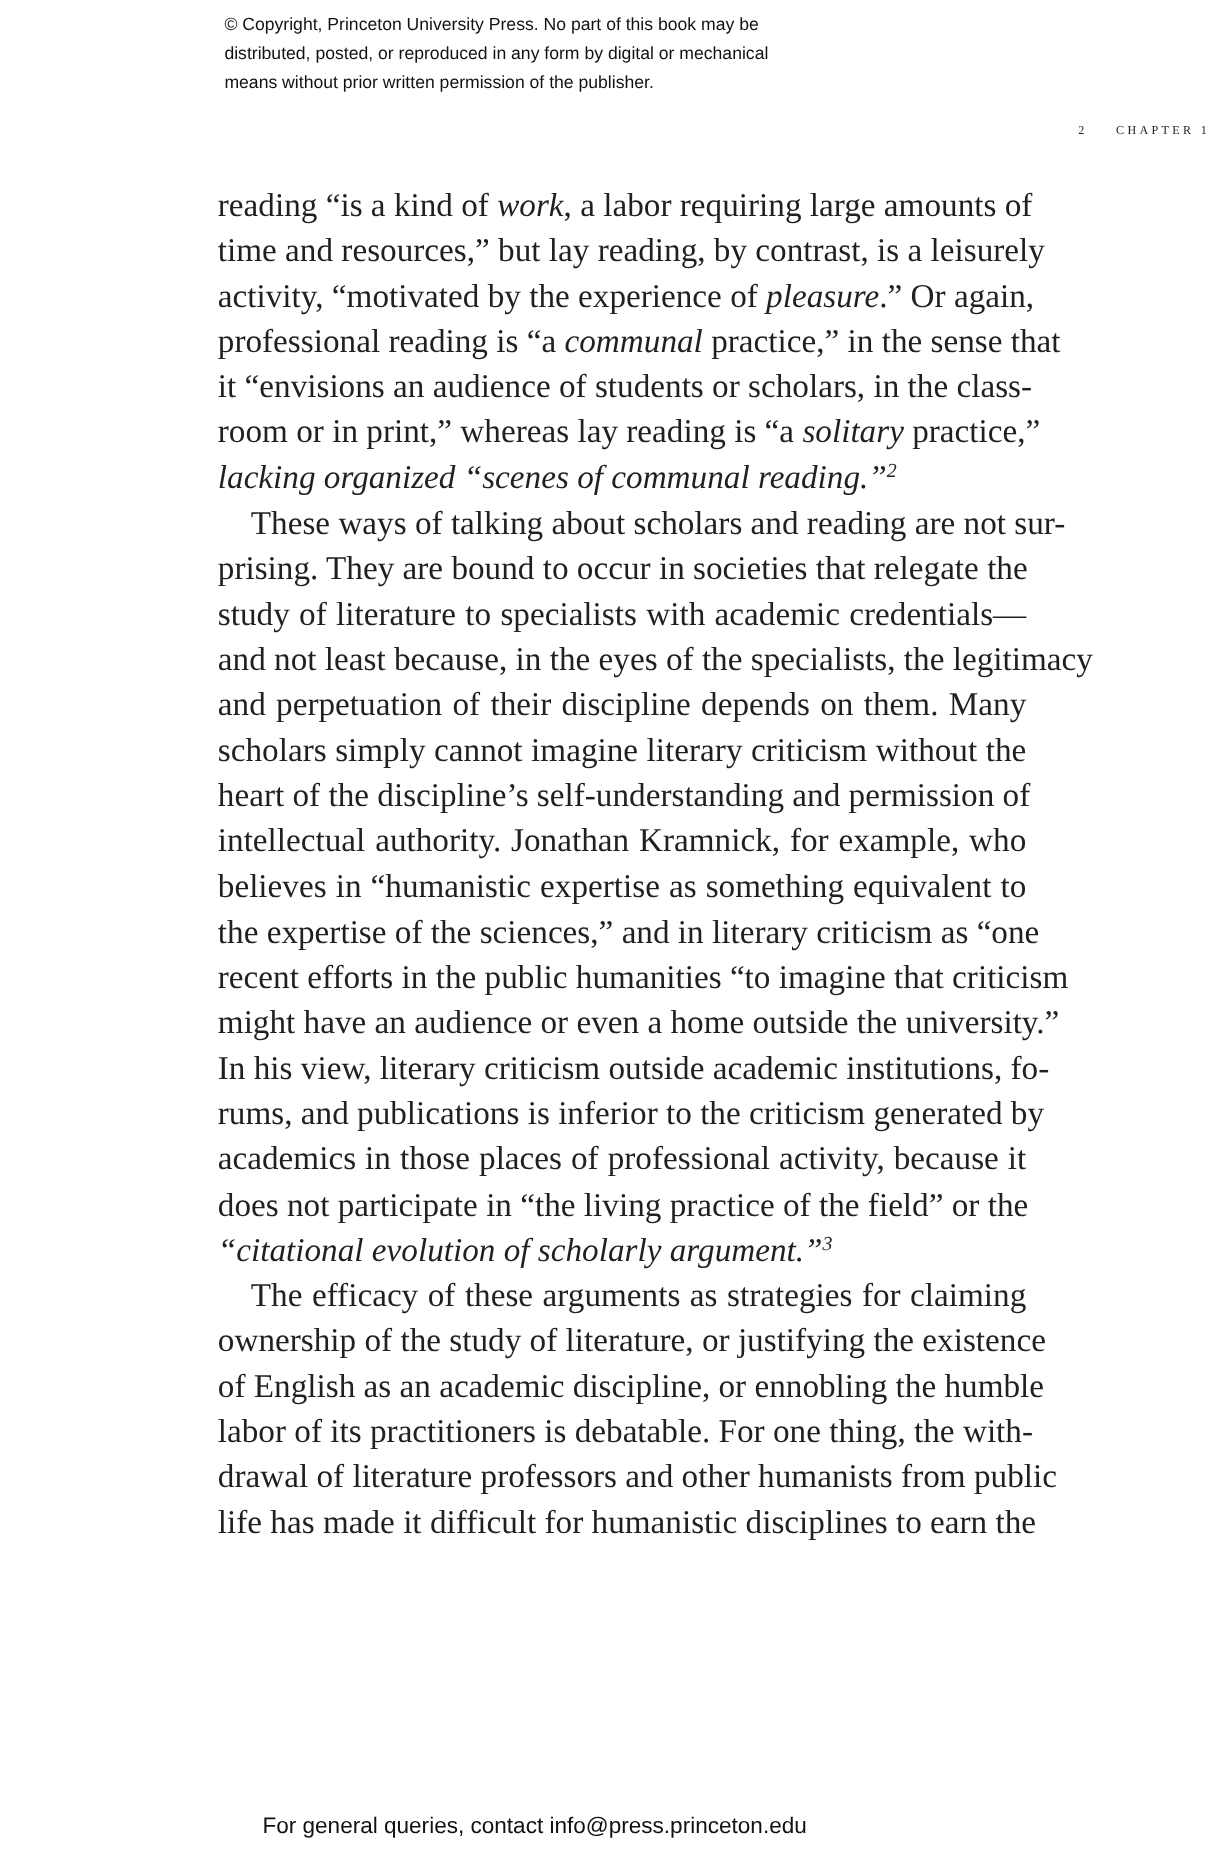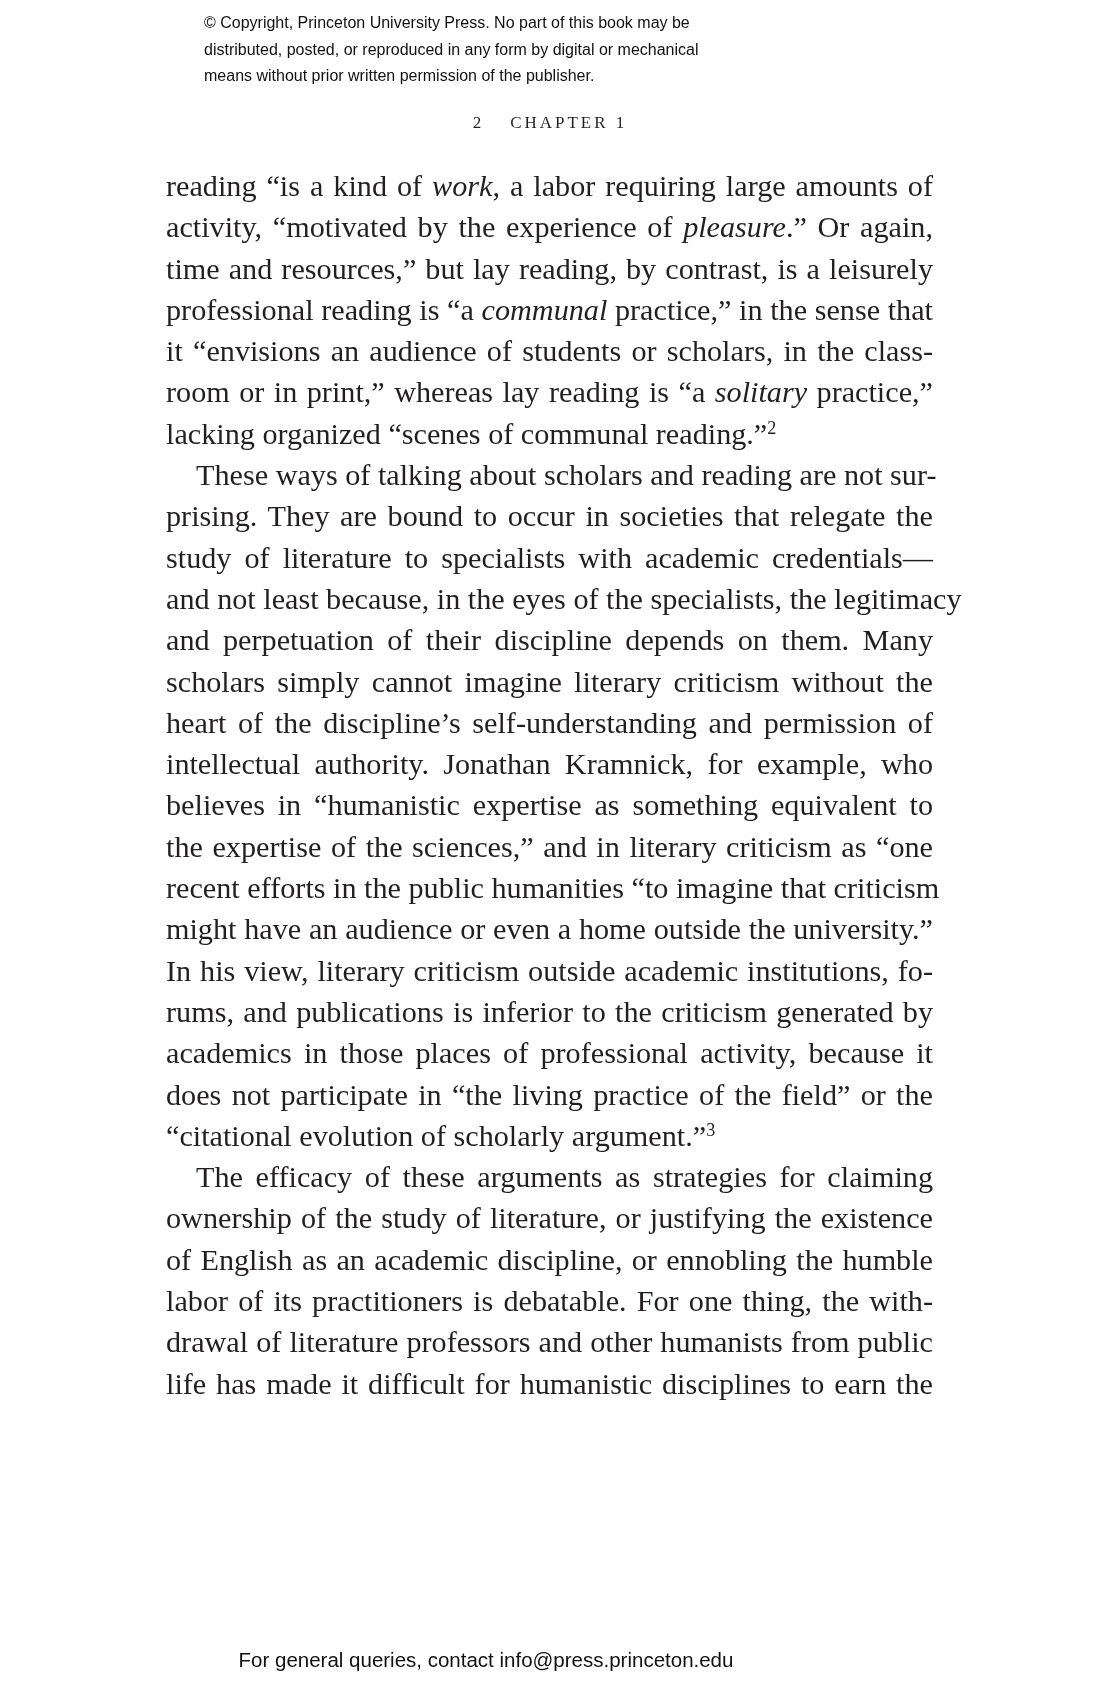--- a/index.html
+++ b/index.html
@@ -26,23 +26,23 @@
     }
     .notice-line {
       display: block;
       white-space: nowrap;
     }
     .running-head {
       position: absolute;
       left: 0;
       width: 1100px;
       top: 113px;
-      text-align: center;
+      text-align: right;
       font-family: "Liberation Serif", serif;
-      font-size: 17px;
+      font-size: 11px;
       letter-spacing: 3px;
       color: #231f20;
     }
     .running-head .page-num {
       margin-right: 26px;
     }
     .body-text {
       position: absolute;
       left: 166px;
       top: 166px;
@@ -51,23 +51,25 @@
       font-size: 30.2px;
       color: #231f20;
     }
     .line {
       display: block;
       height: 41.3px;
       line-height: 41.3px;
       white-space: nowrap;
       text-align: justify;
       text-align-last: justify;
+      margin-left: 32px;
     }
     .line.last {
       text-align-last: left;
+      font-style: italic;
     }
     .line.indent {
       padding-left: 30px;
     }
     .seg-italic {
       font-style: italic;
     }
     .seg-sup {
       font-size: 0.6em;
       vertical-align: 0.55em;
@@ -92,22 +94,22 @@
   <span class="notice-line">distributed, posted, or reproduced in any form by digital or mechanical</span>
   <span class="notice-line">means without prior written permission of the publisher.</span>
 </div>
 
 <div class="running-head">
   <span class="page-num">2</span><span>CHAPTER 1</span>
 </div>
 
 <div class="body-text" id="body-text">
     <span class="line"><span>reading “is a kind of </span><span class="seg-italic">work</span><span>, a labor requiring large amounts of</span></span>
+    <span class="line"><span>time and resources,” but lay reading, by contrast, is a leisurely</span></span>
     <span class="line"><span>activity, “motivated by the experience of </span><span class="seg-italic">pleasure</span><span>.” Or again,</span></span>
-    <span class="line"><span>time and resources,” but lay reading, by contrast, is a leisurely</span></span>
     <span class="line"><span>professional reading is “a </span><span class="seg-italic">communal</span><span> practice,” in the sense that</span></span>
     <span class="line"><span>it “envisions an audience of students or scholars, in the class-</span></span>
     <span class="line"><span>room or in print,” whereas lay reading is “a </span><span class="seg-italic">solitary</span><span> practice,”</span></span>
     <span class="line last"><span>lacking organized “scenes of communal reading.”</span><span class="seg-sup">2</span></span>
     <span class="line indent"><span>These ways of talking about scholars and reading are not sur-</span></span>
     <span class="line"><span>prising. They are bound to occur in societies that relegate the</span></span>
     <span class="line"><span>study of literature to specialists with academic credentials—</span></span>
     <span class="line"><span>and not least because, in the eyes of the specialists, the legitimacy</span></span>
     <span class="line"><span>and perpetuation of their discipline depends on them. Many</span></span>
     <span class="line"><span>scholars simply cannot imagine literary criticism without the</span></span>

